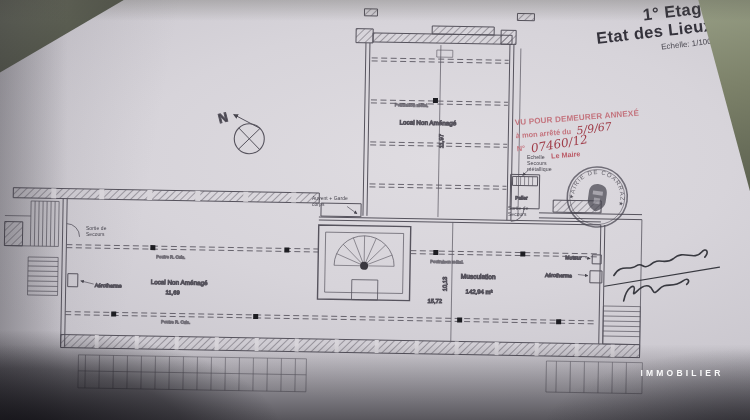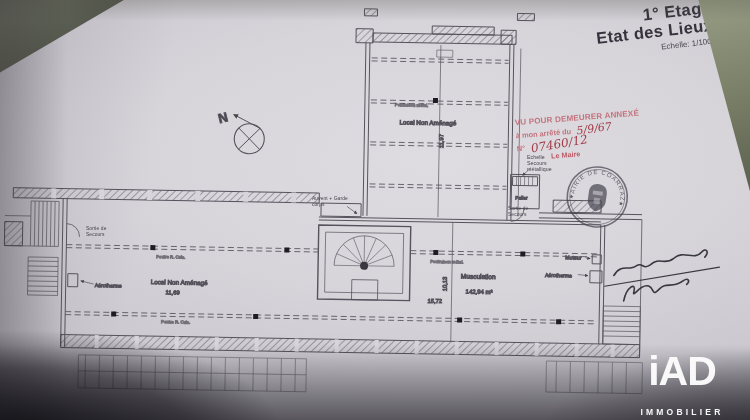--- a/index.html
+++ b/index.html
@@ -333,17 +333,16 @@
       <path stroke-width="1.1" d="M6,44 L122,33"></path>
       <path stroke-width="1.6" d="M24,60 C28,46 38,42 35,51 C32,60 42,43 50,47 C56,50 52,58 60,51 C68,43 73,52 85,44 C90,41 92,45 88,48"></path>
     </g>
   </svg>
 
   <div class="corner-tl"></div>
   <div class="corner-tr"></div>
   <div class="vignette"></div>
 
   <div class="watermark">
-    <div class="wm-brand">iAD</div>
     <div class="wm-sub">IMMOBILIER</div>
   </div>
 
 </div>
 
 </body></html>

